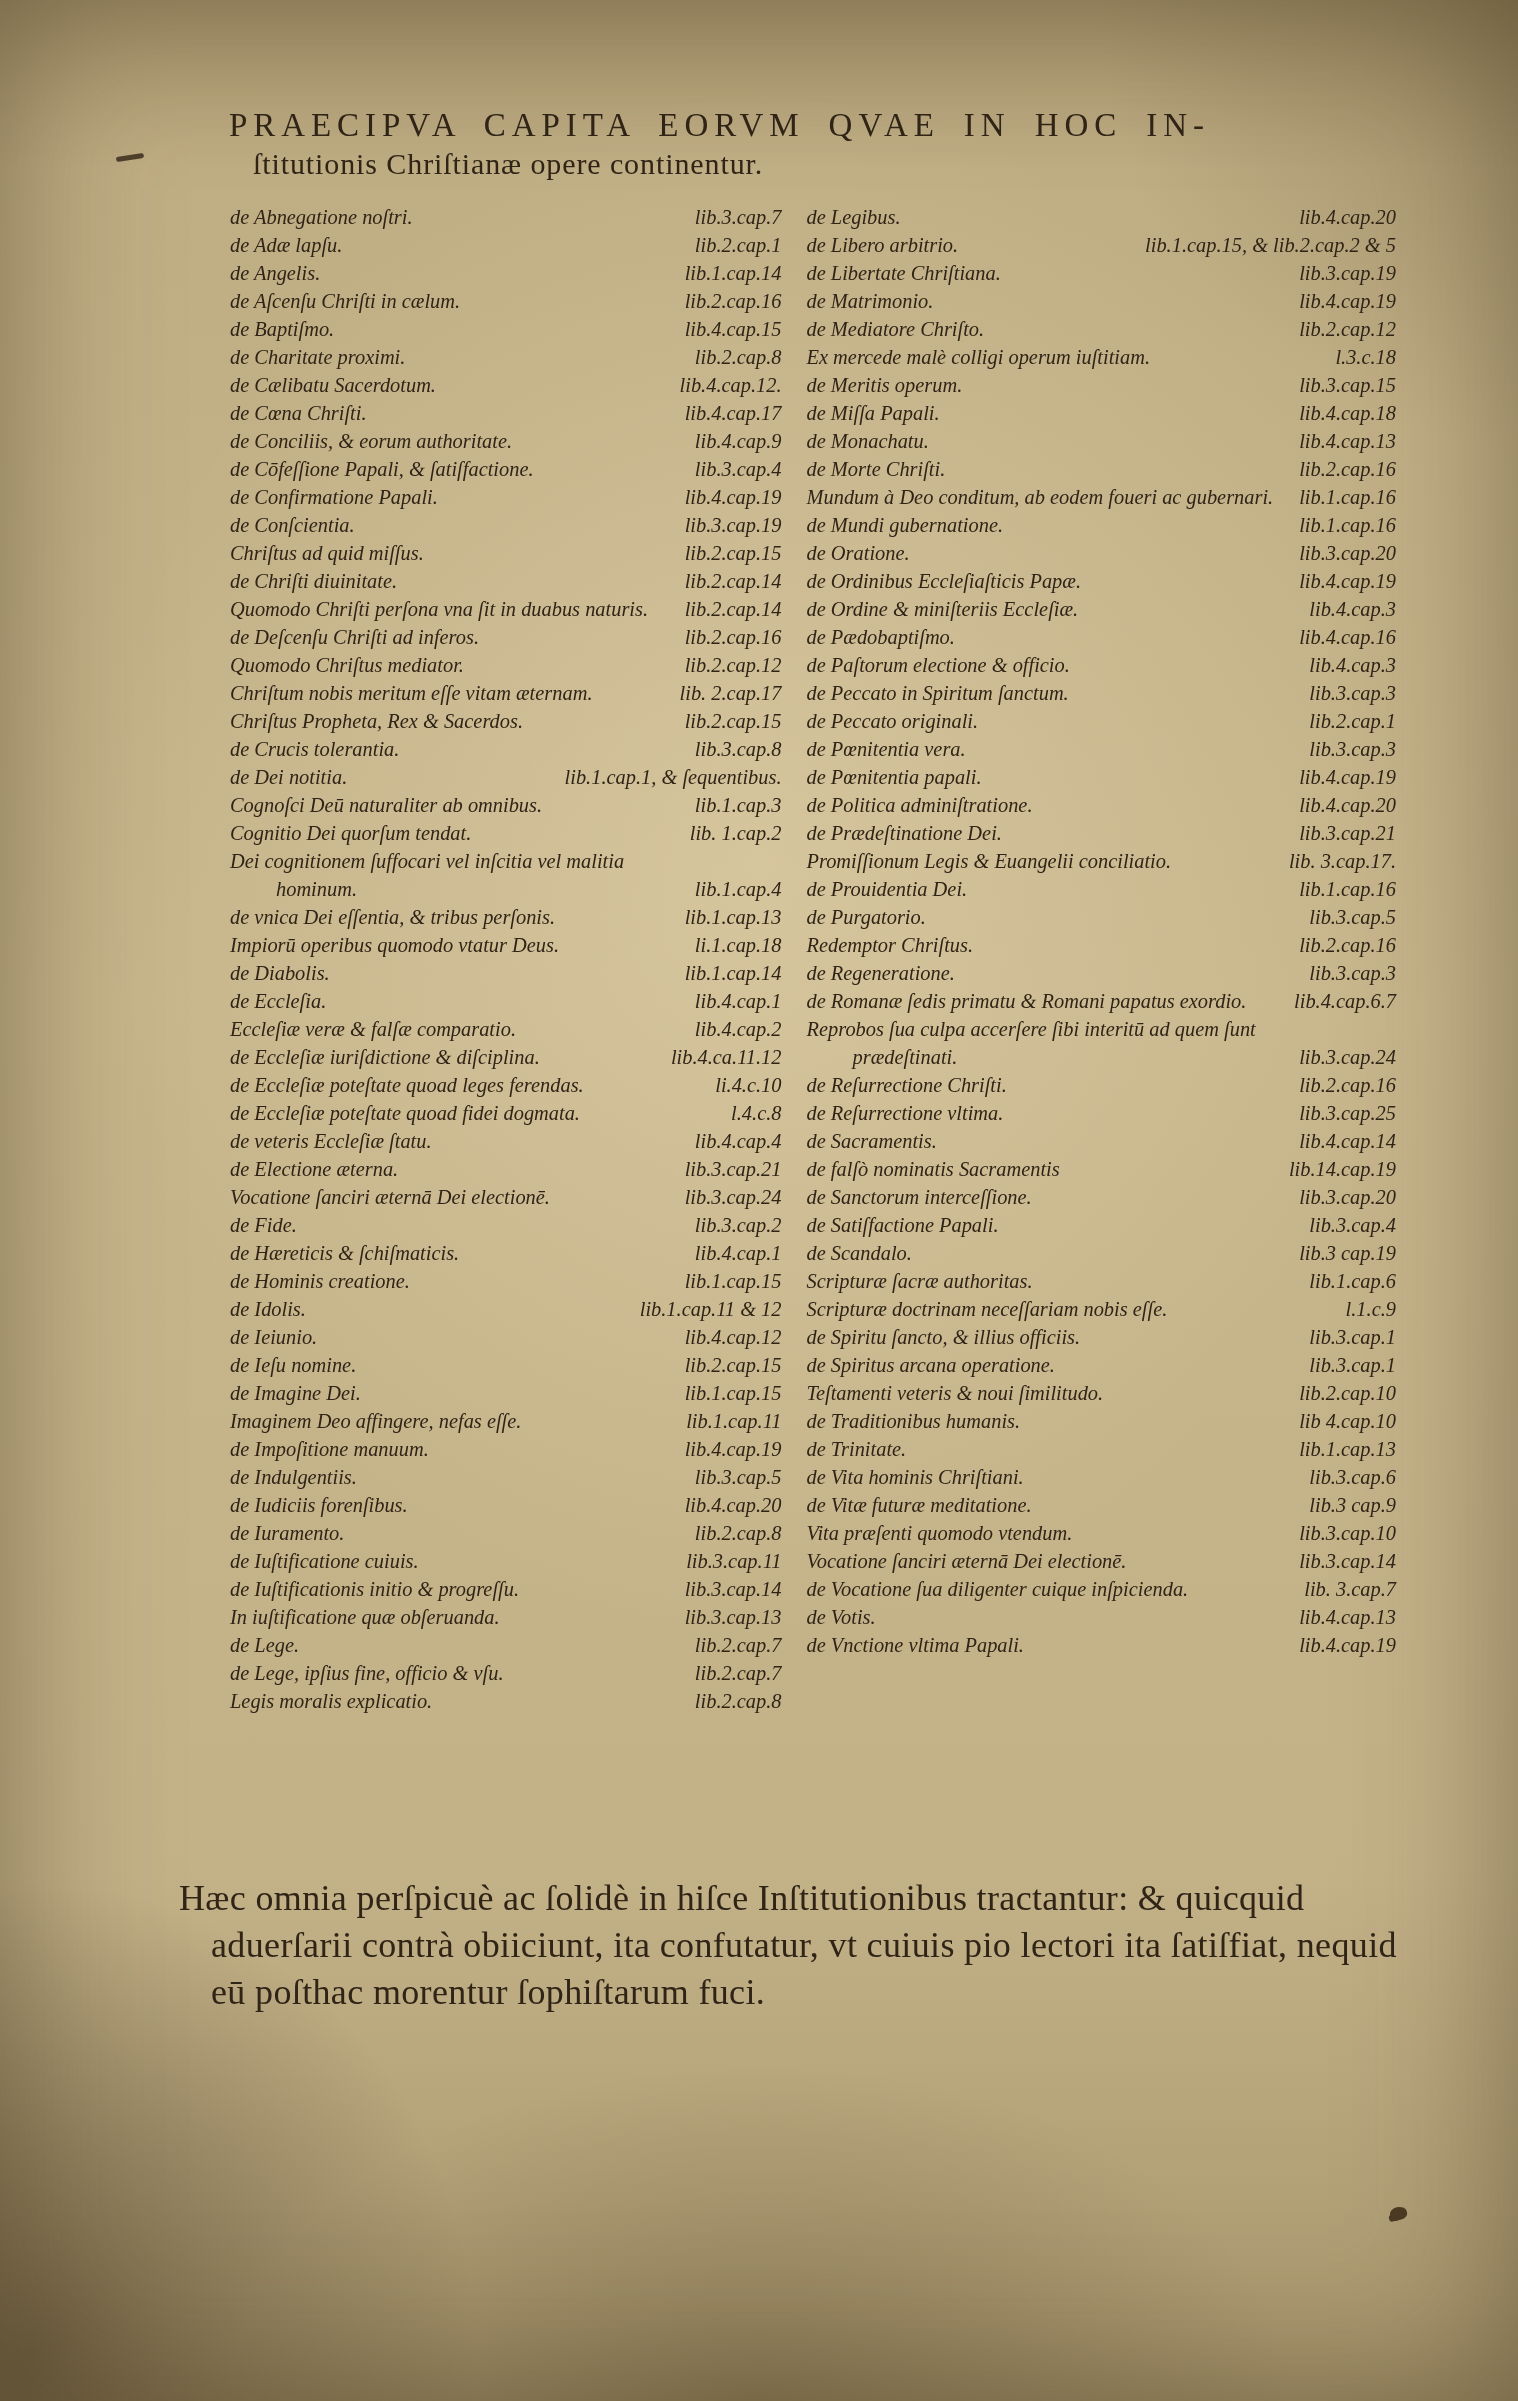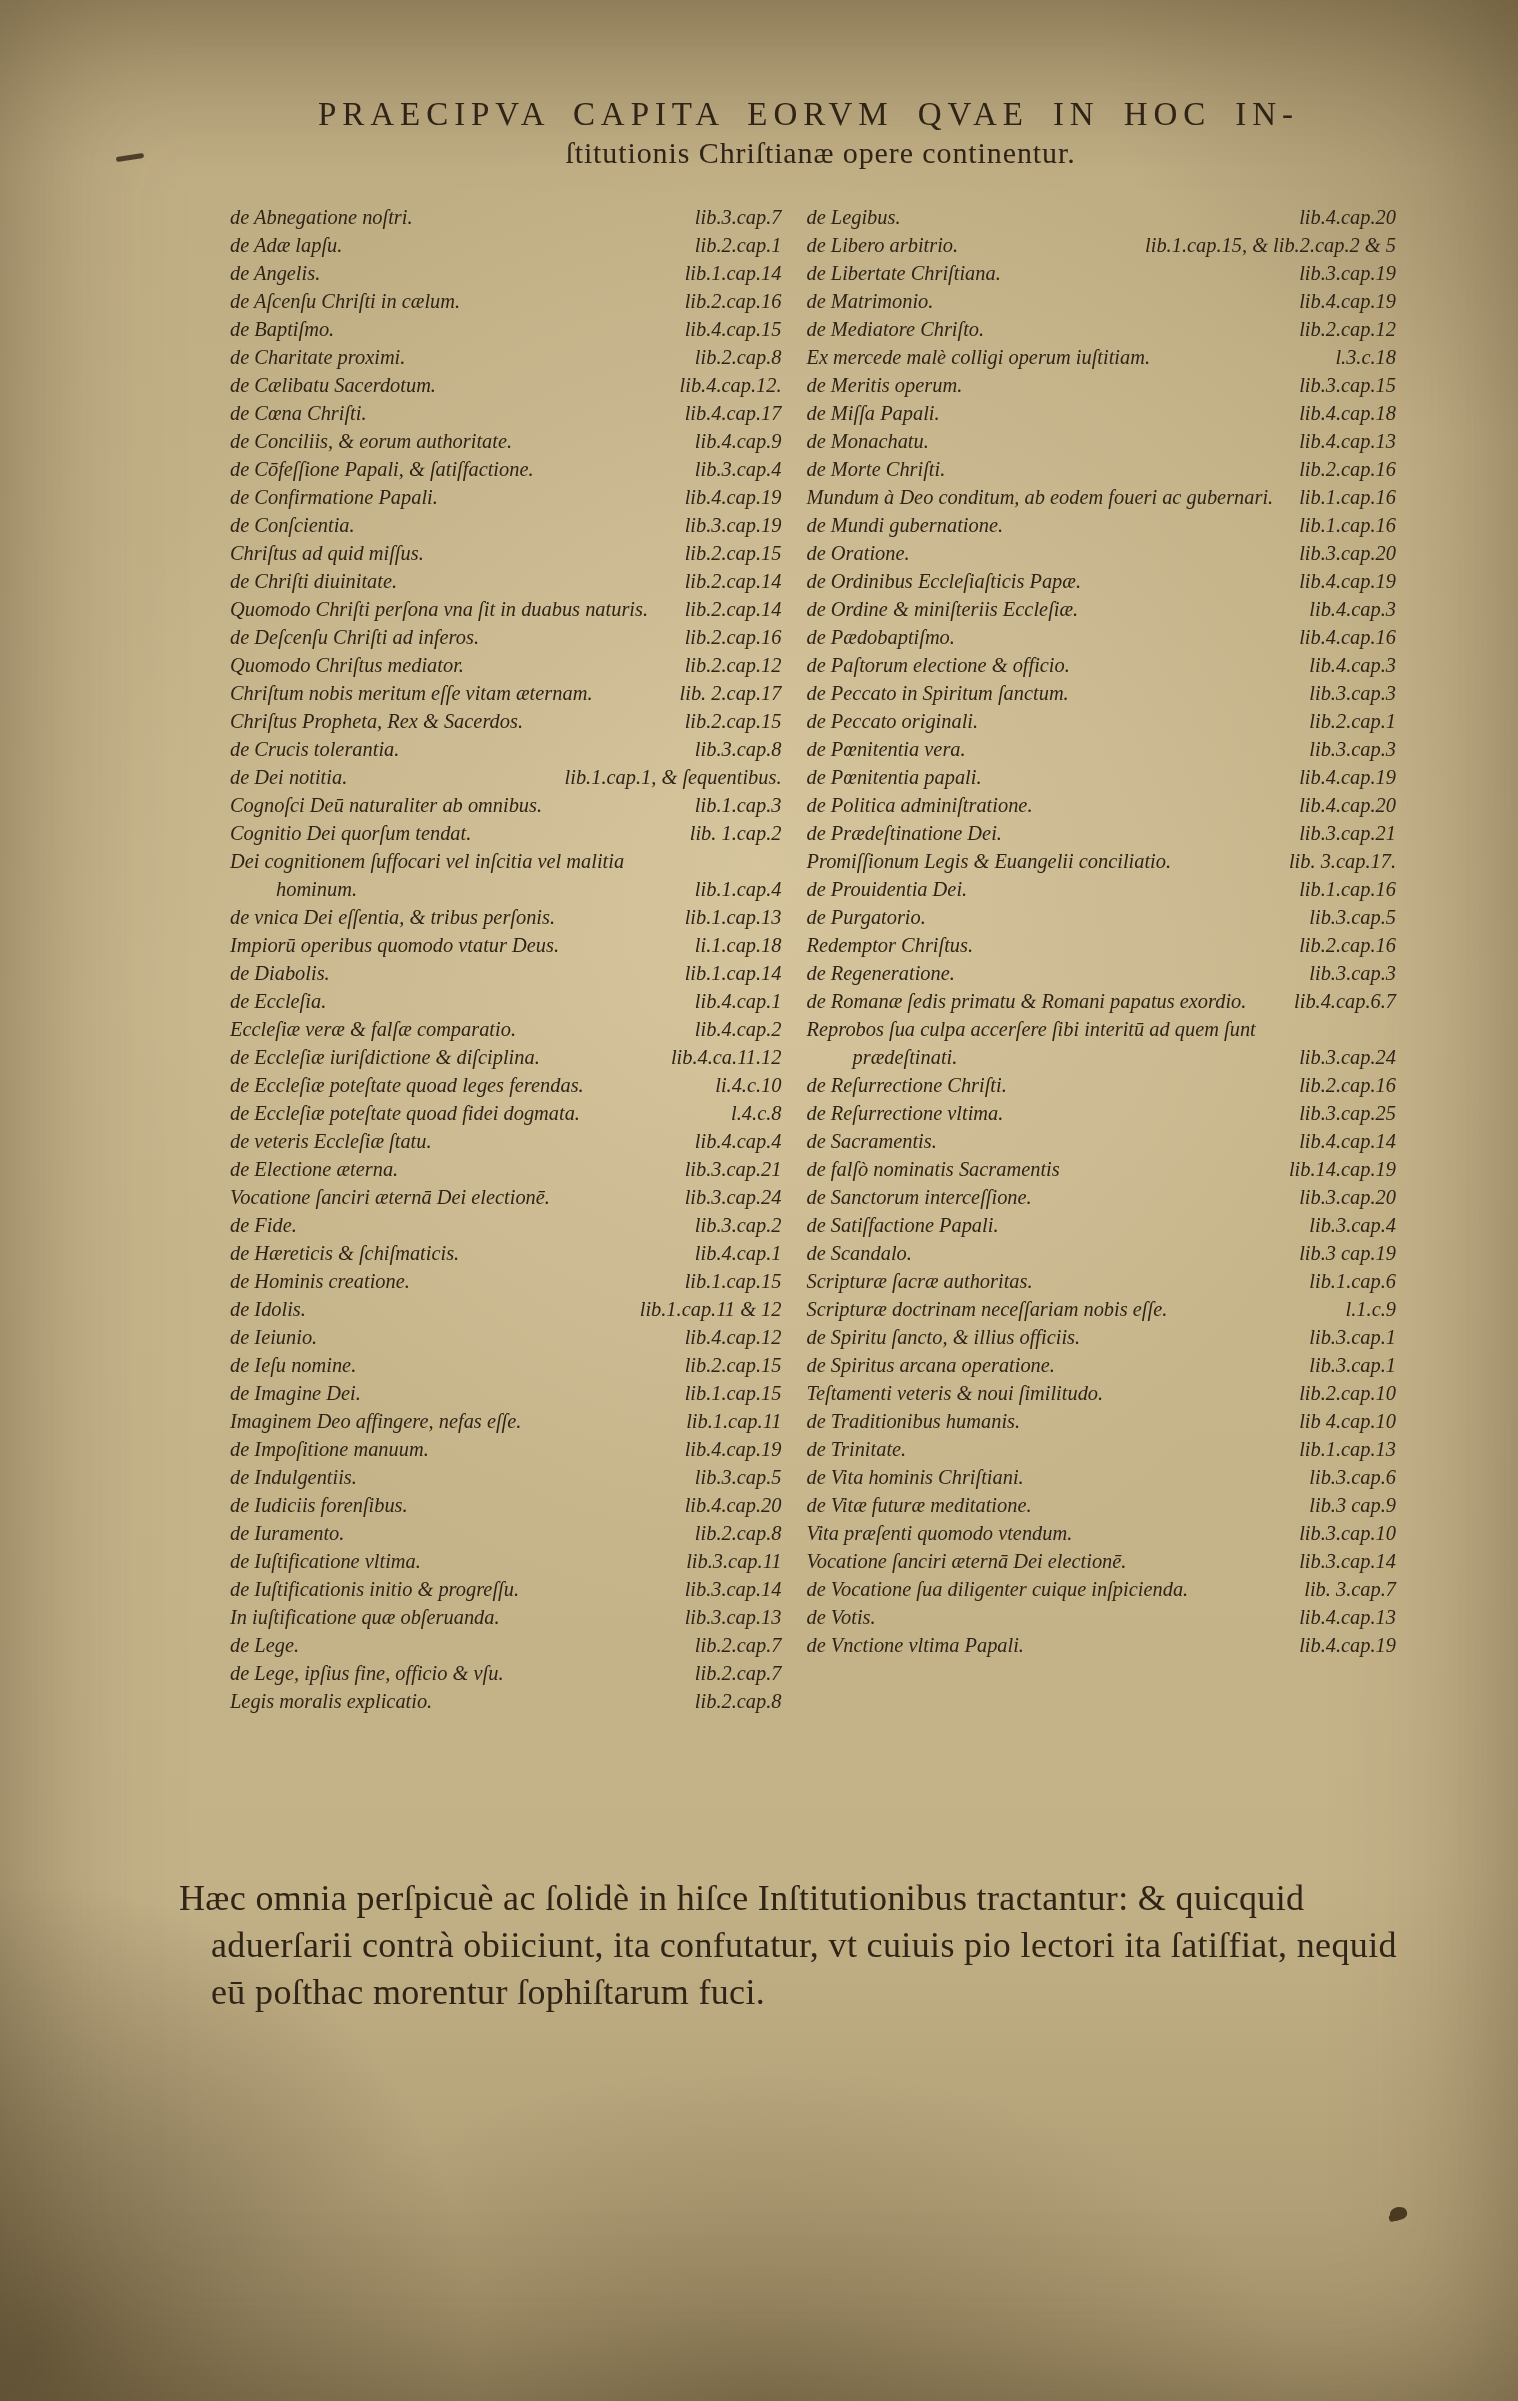--- a/index.html
+++ b/index.html
@@ -11,21 +11,21 @@
     font-family: "Liberation Serif", "DejaVu Serif", serif;
     color: #2f2416;
     background:
       radial-gradient(ellipse 60% 45% at 50% 36%, rgba(240,226,186,0.38), rgba(0,0,0,0) 72%),
       radial-gradient(ellipse 42% 28% at 2% 98%, rgba(58,45,24,0.50), rgba(0,0,0,0) 70%),
       radial-gradient(ellipse 45% 30% at 100% 0%, rgba(105,88,55,0.35), rgba(0,0,0,0) 62%),
       radial-gradient(ellipse 50% 20% at 50% 100%, rgba(90,74,45,0.35), rgba(0,0,0,0) 70%),
       linear-gradient(180deg, #ab9870 0%, #bfad84 7%, #c7b58c 42%, #c3b188 78%, #a7956d 100%);
     box-shadow: inset 0 0 158px rgba(70, 55, 30, 0.55);
   }
-  .title-block { position: absolute; left: 229px; top: 96px; width: 1159px; text-align: center; }
+  .title-block { position: absolute; left: 229px; top: 107px; width: 1159px; }
   .title-caps {
     margin: 0; font-weight: normal; font-size: 33px;
     letter-spacing: 0.18em; word-spacing: 0.30em; white-space: nowrap;
   }
   .title-sub { font-size: 30px; margin-left: 24px; margin-top: 2.6px; letter-spacing: 0.03em; font-family: Liberation Serif, serif; }
   .margin-mark {
     position: absolute; left: 116px; top: 155px; width: 28px; height: 5.3px;
     background: #3a2d1a; border-radius: 3.3px; transform: rotate(-9deg); opacity: 0.85;
   }
   .columns {
@@ -246,21 +246,21 @@
         </div>
         <div class="entry">
           <span class="entry-text">de Iudiciis forenſibus.</span>
           <span class="entry-ref">lib.4.cap.20</span>
         </div>
         <div class="entry">
           <span class="entry-text">de Iuramento.</span>
           <span class="entry-ref">lib.2.cap.8</span>
         </div>
         <div class="entry">
-          <span class="entry-text">de Iuſtificatione vltima.</span>
+          <span class="entry-text">de Iuſtificatione cuiuis.</span>
           <span class="entry-ref">lib.3.cap.11</span>
         </div>
         <div class="entry">
           <span class="entry-text">de Iuſtificationis initio &amp; progreſſu.</span>
           <span class="entry-ref">lib.3.cap.14</span>
         </div>
         <div class="entry">
           <span class="entry-text">In iuſtificatione quæ obſeruanda.</span>
           <span class="entry-ref">lib.3.cap.13</span>
         </div>

